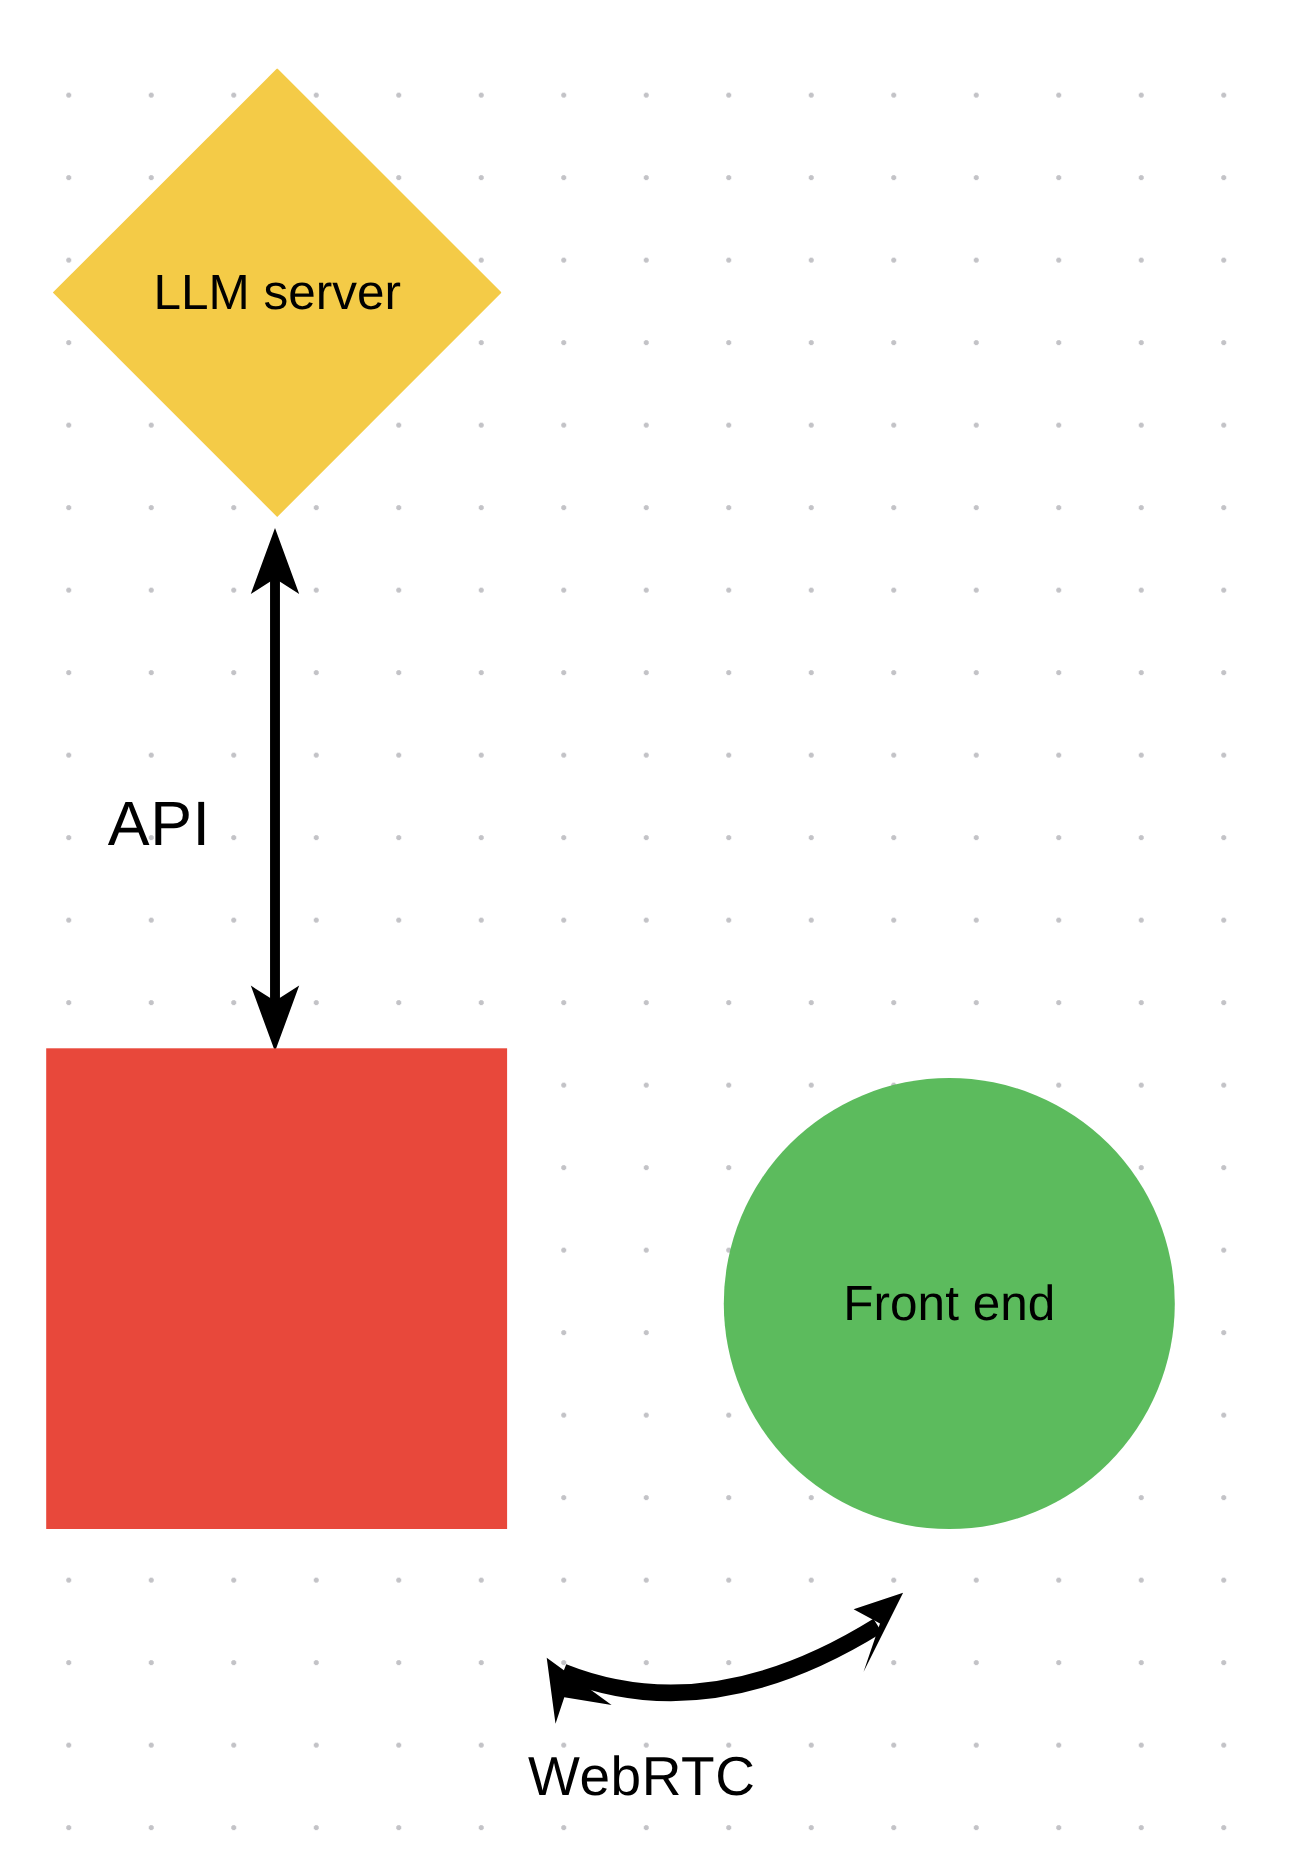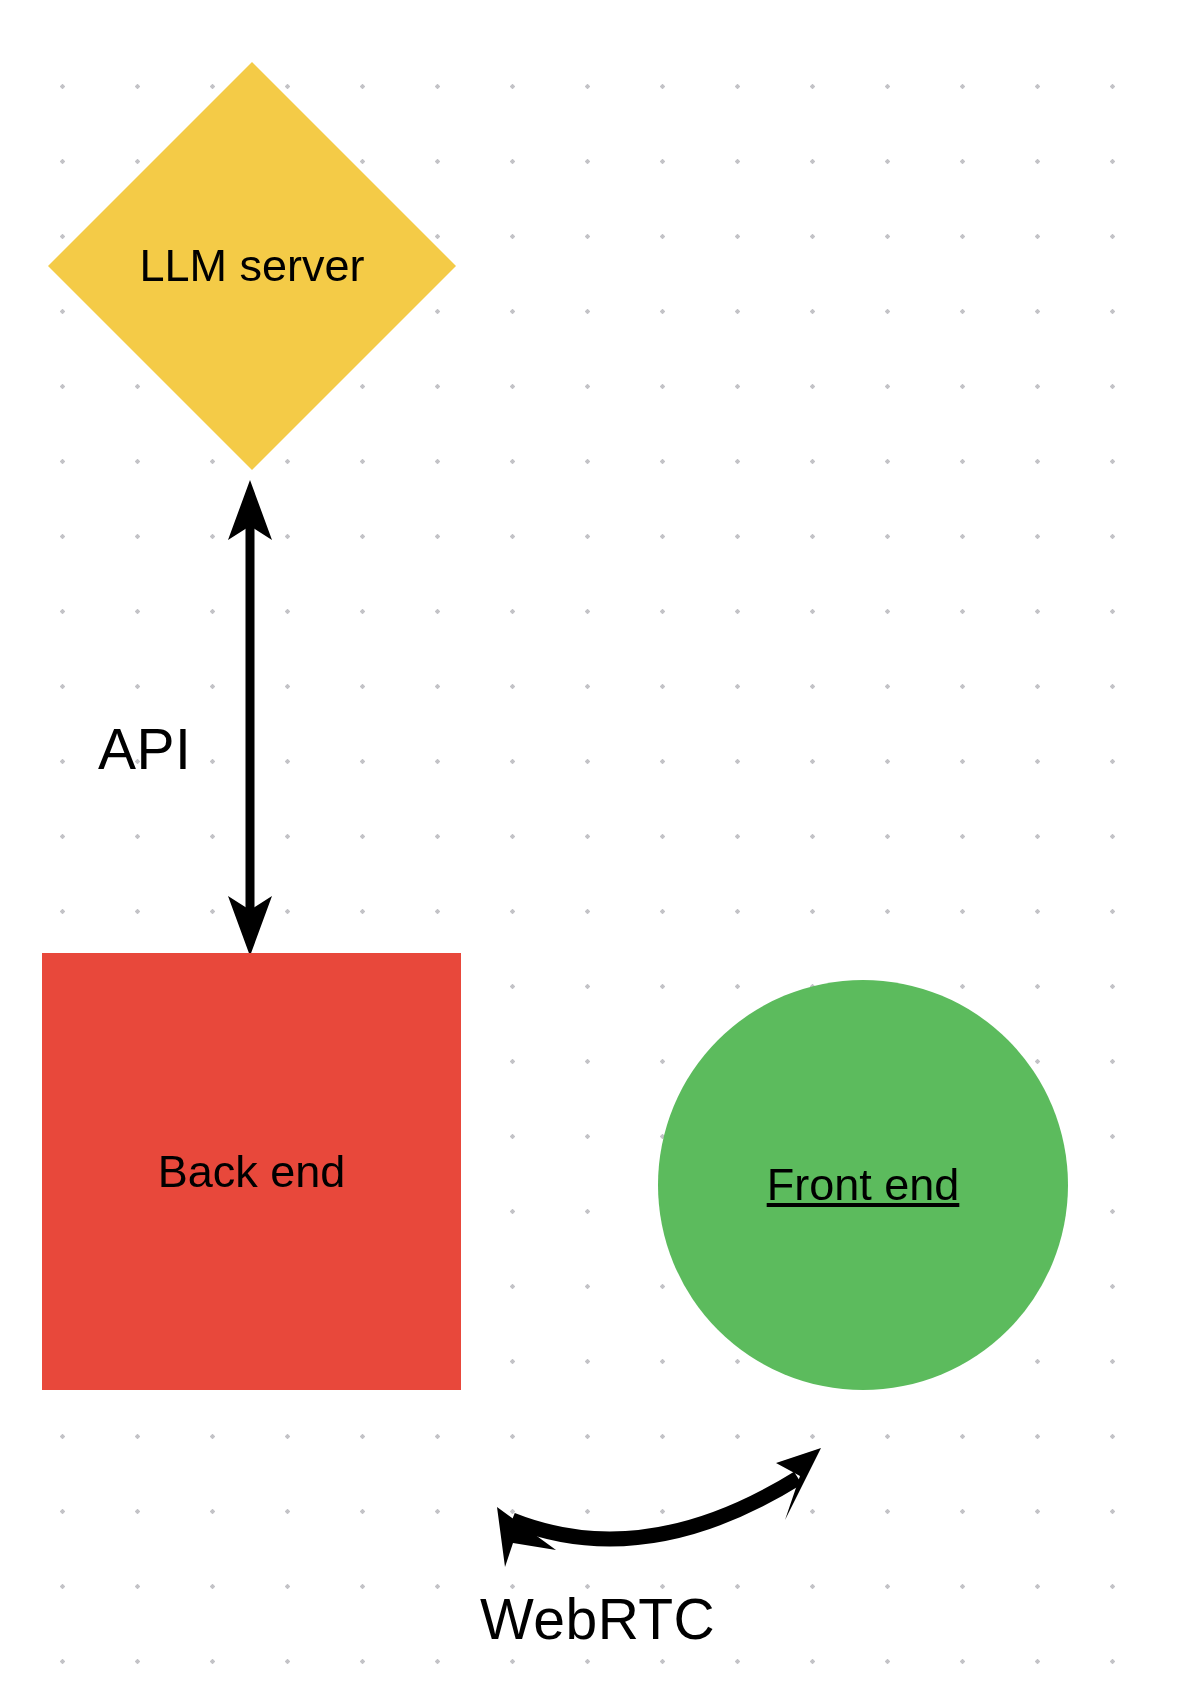--- a/index.html
+++ b/index.html
@@ -86,41 +86,40 @@
   }
   #frontend-label {
     left: 658px;
     top: 952px;
     width: 410px;
     height: 410px;
     display: flex;
     align-items: center;
     justify-content: center;
     font-size: 45px;
-    text-decoration: underline;
   }
 
   
   .edge-label {
     position: absolute;
     color: #000000;
     font-weight: 400;
     white-space: nowrap;
     pointer-events: none;
   }
   #api-label {
     left: 98px;
     top: 688px;
     font-size: 57px;
     letter-spacing: 0.5px;
   }
   #webrtc-label {
     left: 480px;
     top: 1558px;
-    font-size: 57px;
+    font-size: 50px;
     letter-spacing: 0.5px;
   }
 
   #edges {
     position: absolute;
     left: 0;
     top: 0;
     width: 1179px;
     height: 1697px;
     pointer-events: none;
@@ -149,21 +148,20 @@
       <path d="M 821 1420 L 776 1435 L 800 1448 L 785 1492 Z" fill="#000000"></path>
     </g>
   </svg>
 
   <div id="llm-diamond">
     <div class="shape"></div>
   </div>
   <div id="llm-label" class="node-label">LLM server</div>
 
   <div id="backend-rect"></div>
-  <div id="backend-label" class="node-label">Back end</div>
 
   <div id="frontend-circle"></div>
   <div id="frontend-label" class="node-label">Front end</div>
 
   <div id="api-label" class="edge-label">API</div>
 
   <div id="webrtc-label" class="edge-label">WebRTC</div>
 
 </div>
 

